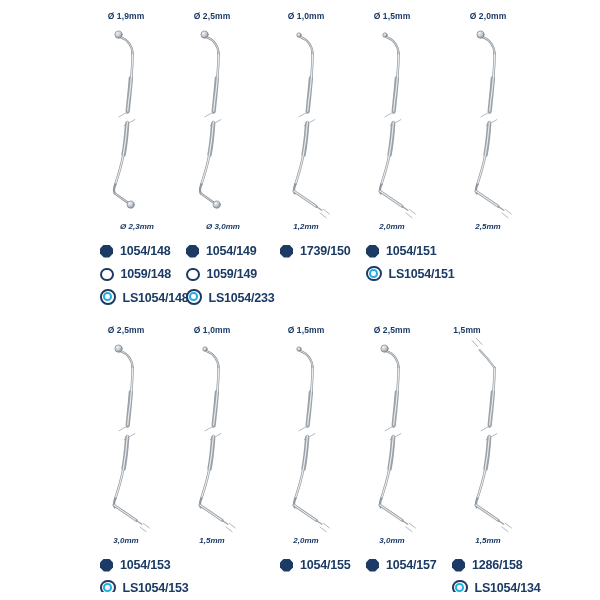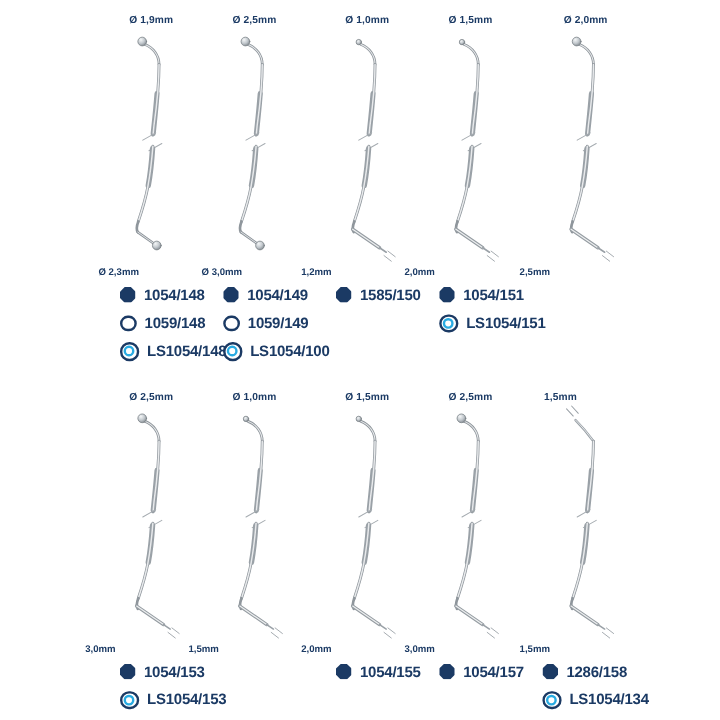--- a/index.html
+++ b/index.html
@@ -21,27 +21,27 @@
   .cell:nth-child(3){left:251px;}
   .cell:nth-child(4){left:337px;}
   .cell:nth-child(5){left:433px;}
 
   .top-label{height:12px;line-height:12px;font-size:8.5px;font-weight:bold;color:var(--navy);text-align:center;letter-spacing:0.1px;}
   #row-1 .cell:nth-child(5) .top-label{transform:translateX(-21px);}
 
   .instrument{width:80px;height:198px;margin:0 auto;position:relative;}
   .instrument svg{display:block;}
 
-  .bottom-label{height:10px;line-height:10px;font-size:8px;font-weight:bold;color:var(--navy);margin-top:2px;}
+  .bottom-label{height:10px;line-height:10px;font-size:8px;font-weight:bold;color:var(--navy);text-align:center;margin-top:2px;font-style:italic;}
   #row-0 .cell:nth-child(1) .bottom-label,
   #row-0 .cell:nth-child(2) .bottom-label{transform:translateX(11px);}
 
   .codes{margin-top:2px;padding-left:29px;}
   .cell:nth-child(5) .codes{padding-left:19px;}
-  .code-line{display:flex;align-items:center;height:23.5px;}
+  .code-line{display:flex;align-items:flex-end;height:23.5px;}
   .code-text{font-size:12.5px;font-weight:bold;color:var(--navy);margin-left:7px;letter-spacing:-0.2px;white-space:nowrap;}
 
   .dot{position:relative;box-sizing:border-box;flex:0 0 auto;border-radius:50%;}
   .dot[data-type="filled"]{
     width:13px;height:13px;background:var(--navy);border-radius:0;
     clip-path:polygon(30% 0,70% 0,100% 30%,100% 70%,70% 100%,30% 100%,0 70%,0 30%);
   }
   .dot[data-type="outline"]{width:13.5px;height:13.5px;border:2.3px solid var(--navy);background:#fff;}
   .dot[data-type="ls"]{width:15.5px;height:15.5px;border:2.2px solid var(--navy);background:#fff;}
   .dot[data-type="ls"]::after{content:"";position:absolute;inset:1.4px;border:2.4px solid var(--cyan);border-radius:50%;}
@@ -184,21 +184,21 @@
         <div class="code-line">
           <span class="dot" data-type="filled"></span>
           <span class="code-text">1054/149</span>
         </div>
         <div class="code-line">
           <span class="dot" data-type="outline"></span>
           <span class="code-text">1059/149</span>
         </div>
         <div class="code-line">
           <span class="dot" data-type="ls"></span>
-          <span class="code-text">LS1054/100</span>
+          <span class="code-text">LS1054/233</span>
         </div>
       </div>
     </div>
 
     <div class="cell">
       <div class="top-label">Ø 1,0mm</div>
       <div class="instrument" data-top-tip="ball-sm" data-bottom-tip="blade">
   <svg width="80" height="198" viewBox="0 0 80 212" xmlns="http://www.w3.org/2000/svg">
     <defs>
       <radialGradient id="ballg" cx="35%" cy="30%" r="75%">
@@ -243,21 +243,21 @@
         <path d="M58.5,200.5 L65,205.5" stroke="#9aa1a7" stroke-width="0.8"></path>
         <path d="M55,204.5 L61.5,209.5" stroke="#9aa1a7" stroke-width="0.8"></path>
       </g>
     </g>
   </svg>
 </div>
       <div class="bottom-label">1,2mm</div>
       <div class="codes">
         <div class="code-line">
           <span class="dot" data-type="filled"></span>
-          <span class="code-text">1585/150</span>
+          <span class="code-text">1739/150</span>
         </div>
       </div>
     </div>
 
     <div class="cell">
       <div class="top-label">Ø 1,5mm</div>
       <div class="instrument" data-top-tip="ball-sm" data-bottom-tip="blade">
   <svg width="80" height="198" viewBox="0 0 80 212" xmlns="http://www.w3.org/2000/svg">
     <defs>
       <radialGradient id="ballg" cx="35%" cy="30%" r="75%">

